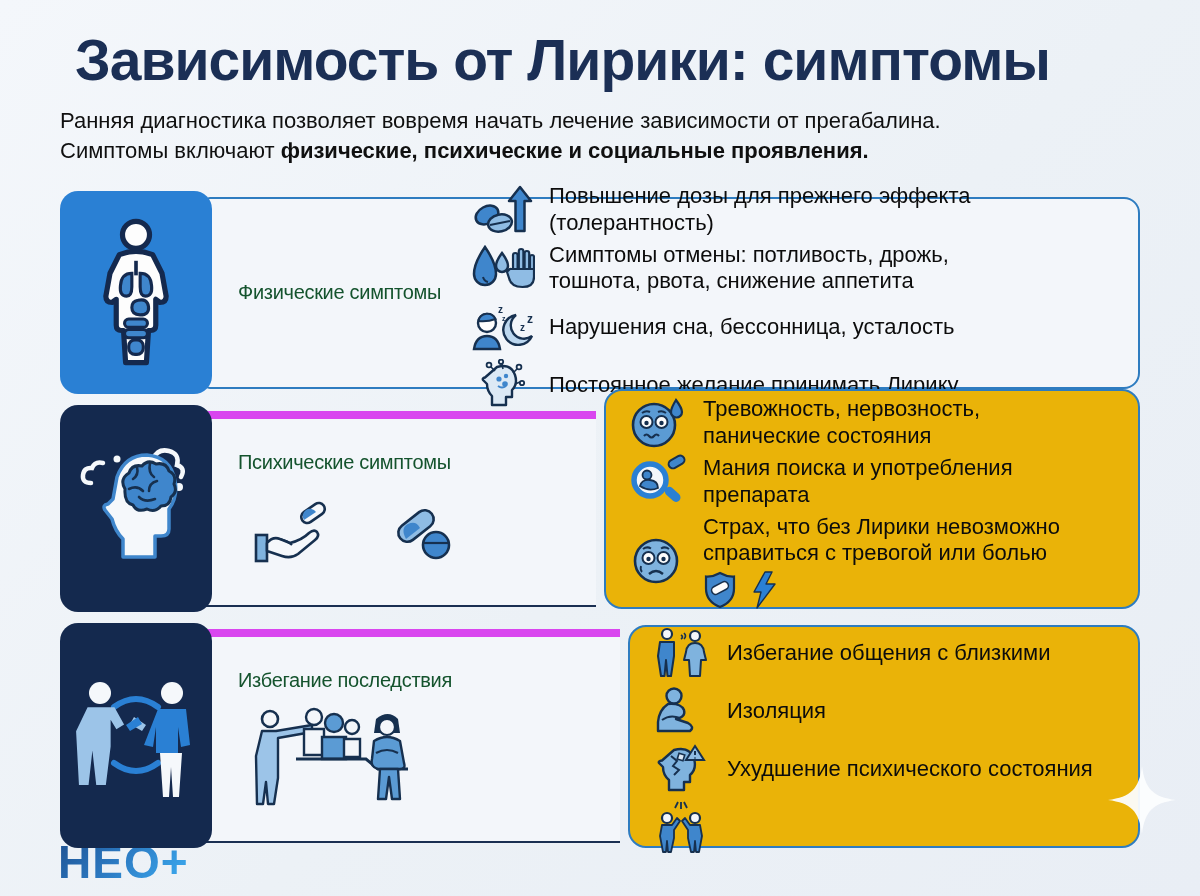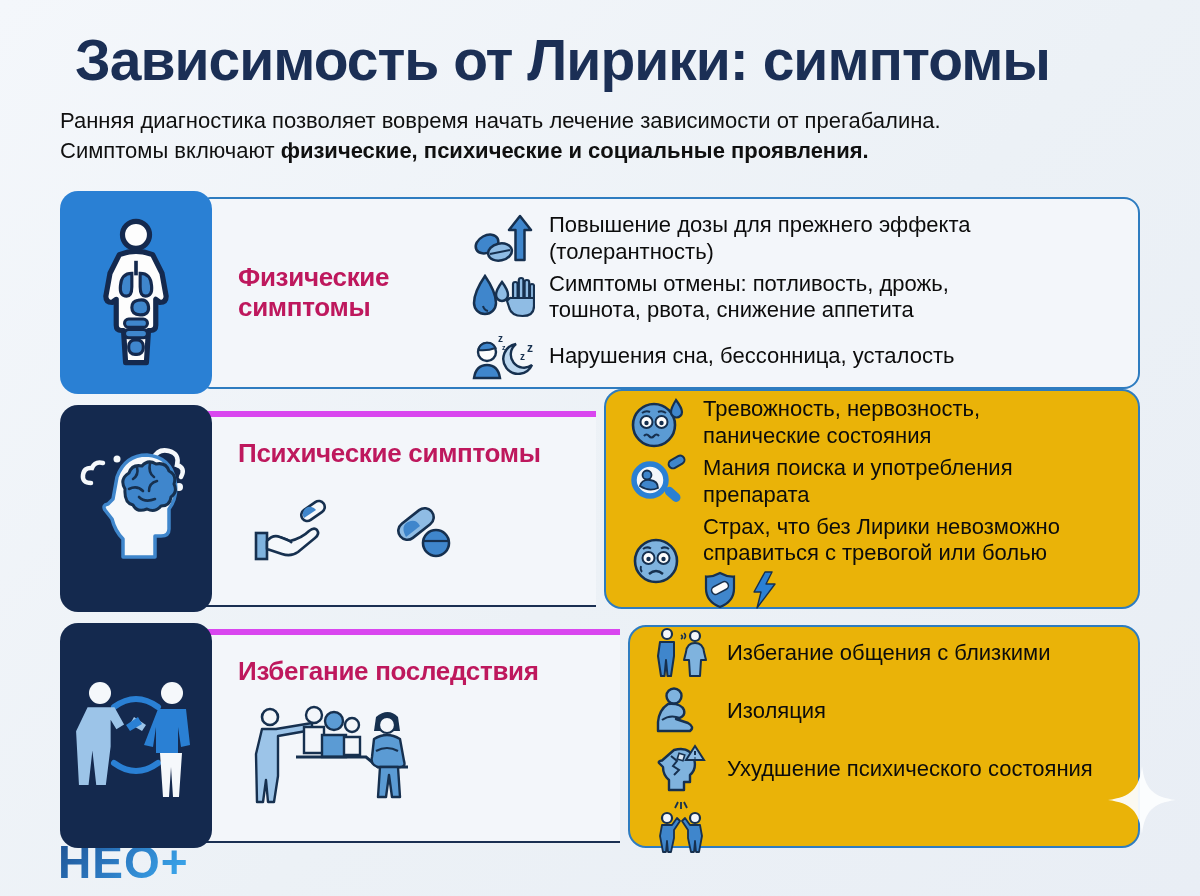--- a/index.html
+++ b/index.html
@@ -26,36 +26,36 @@
   .tile-navy{background:#14294e;}
   .panel{background:#f3f6fa;box-sizing:border-box;}
   
   .s1{height:203px;}
   .s1 .panel1{
     flex:1;margin:6px 0 5px -8px;z-index:1;
     border:2px solid #2e7cc0;border-radius:6px 16px 16px 6px;
     display:flex;padding-left:32px;
   }
   .block-title{
-    font-size:26px;font-weight:bold;line-height:1.15;color:#be185d;
+    font-size:20px;font-weight:normal;line-height:1.15;color:#14532d;
     letter-spacing:-0.3px;
   }
   .s1 .t1{width:228px;display:flex;align-items:center;flex:none;}
   .items{display:flex;flex-direction:column;justify-content:center;gap:6px;padding:6px 10px 6px 4px;flex:1;margin-top:9px;}
   .item{display:flex;align-items:center;gap:13px;}
   .item .ic{width:66px;height:52px;flex:none;display:flex;align-items:center;justify-content:center;}
   .item .tx{font-size:22px;line-height:1.2;color:#0c0c0c;}
   .w420{max-width:430px;} .w320{max-width:330px;} .w330{max-width:335px;}
   .w380{max-width:390px;} .w600{max-width:610px;} .w500{max-width:520px;} .w340{max-width:345px;}
   
   .s2{height:207px;} .s3{height:225px;}
   .tpanel{
     margin:6px 0 5px -8px;z-index:1;
-    border-top:6px solid #d946ef;border-bottom:2px solid #1a2f52;
-    display:flex;flex-direction:column;padding:22px 8px 10px 34px;justify-content:flex-end;
+    border-top:8px solid #d946ef;border-bottom:2px solid #1a2f52;
+    display:flex;flex-direction:column;padding:32px 8px 10px 34px;justify-content:flex-end;
   }
   .s2 .tpanel{width:392px;}
   .s3 .tpanel{width:416px;}
   .tdecor{flex:1;display:flex;align-items:center;gap:44px;padding-left:14px;}
   .lpanel{
     flex:1;border:2.5px solid #2e7cc0;border-radius:18px;z-index:2;
     display:flex;flex-direction:column;justify-content:center;gap:6px;
     padding:8px 14px 0 18px;background:#eab308;margin-left:8px;
   }
   .s2 .lpanel{margin-top:-16px;margin-bottom:3px;}
@@ -138,20 +138,37 @@
                 <text x="26" y="12" font-size="10" font-weight="bold" fill="#16304f">z</text>
                 <text x="30" y="20" font-size="7" font-weight="bold" fill="#16304f">z</text>
                 <path d="M44 14 a15 15 0 1 0 16 21 a12 12 0 0 1 -16 -21z" fill="#bcd7ef" stroke="#16304f" stroke-width="2.4"></path>
                 <text x="48" y="30" font-size="10" font-weight="bold" fill="#16304f">z</text>
                 <text x="55" y="22" font-size="12" font-weight="bold" fill="#16304f">z</text>
               </svg>
             </span>
             <div class="tx w500">Нарушения сна, бессонница, усталость</div>
           </div>
 
+          <div class="item">
+            <span class="ic">
+              <svg width="52" height="52" viewBox="0 0 52 52">
+                <path d="M20 8 Q34 4 38 16 Q41 25 35 31 L35 38 L29 38 L29 46 L15 46 L15 37 Q10 32 10 25 L6 21 Q5 19 8 18.5 Z" fill="#dce9f5" stroke="#16304f" stroke-width="2.4" stroke-linejoin="round"></path>
+                <circle cx="22" cy="20" r="2.6" fill="#3f86cc"></circle>
+                <circle cx="29" cy="17" r="2.2" fill="#3f86cc"></circle>
+                <circle cx="28" cy="25" r="2.8" fill="#3f86cc"></circle>
+                <path d="M21 27 q4 3 8 0" fill="none" stroke="#3f86cc" stroke-width="2"></path>
+                <circle cx="12" cy="6" r="2.4" fill="none" stroke="#16304f" stroke-width="1.8"></circle>
+                <circle cx="24" cy="2.8" r="2.2" fill="none" stroke="#16304f" stroke-width="1.8"></circle>
+                <circle cx="42" cy="8" r="2.4" fill="none" stroke="#16304f" stroke-width="1.8"></circle>
+                <circle cx="45" cy="24" r="2.2" fill="none" stroke="#16304f" stroke-width="1.8"></circle>
+                <path d="M14 8 L18 12 M25 5 L26 10 M40 10 L36 14 M43 23 L38 25" stroke="#16304f" stroke-width="1.6"></path>
+              </svg>
+            </span>
+            <div class="tx w500">Постоянное желание принимать Лирику</div>
+          </div>
 
         </div>
       </div>
     </div>
 
     <div class="section s2">
       <div class="tile tile-navy">
         <span>
           <svg width="118" height="150" viewBox="0 0 118 150">
             <path d="M14 50 q-9 0 -8 -8 q1 -8 9 -7 q3 -7 11 -5" fill="none" stroke="#f5f8fb" stroke-width="4.5" stroke-linecap="round"></path>

